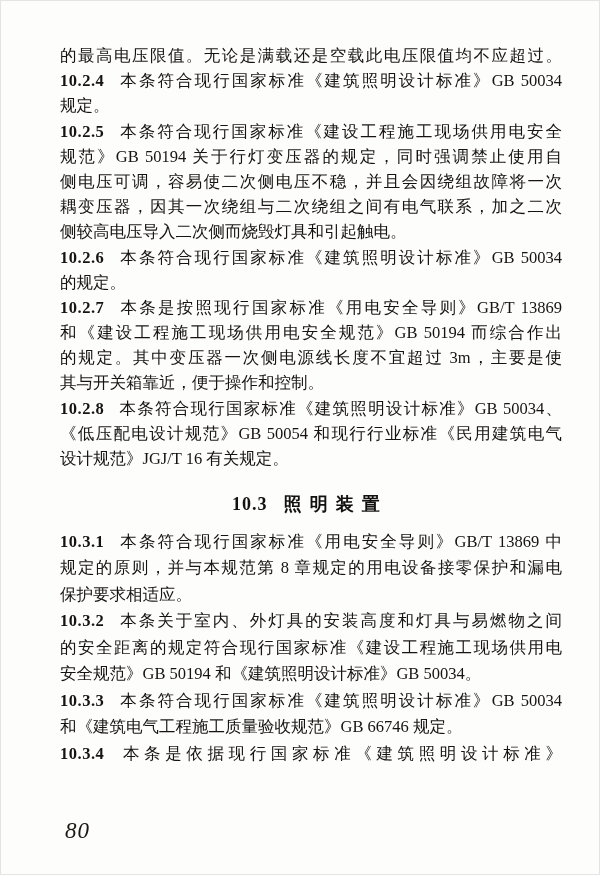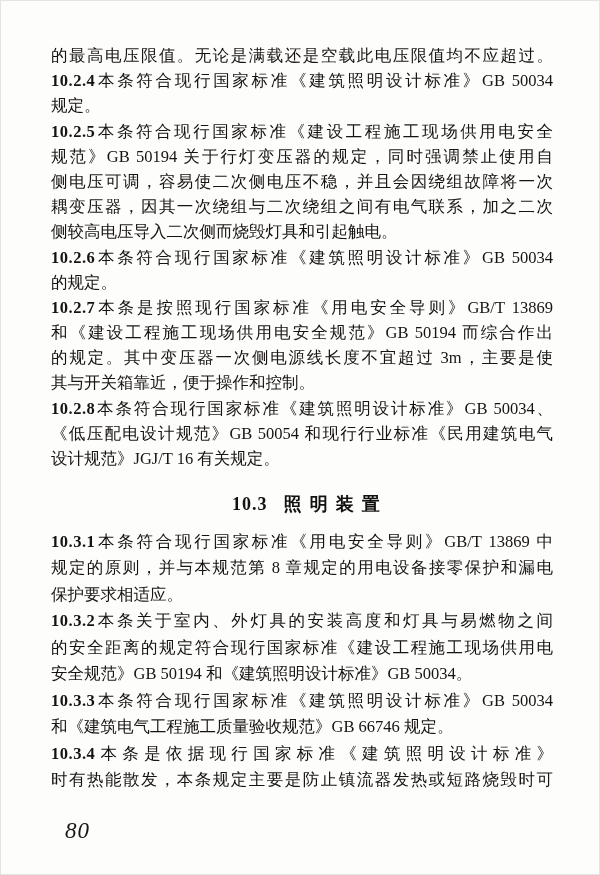--- a/index.html
+++ b/index.html
@@ -13,21 +13,21 @@
   }
   .page {
     position: relative;
     width: 600px;
     height: 875px;
     background: #fdfdfb;
     border: 1px solid #e4e4e2;
   }
   .text-block {
     position: absolute;
-    left: 50px;
+    left: 59px;
     width: 502px;
   }
   #block1 { top: 42px; }
   #block2 { top: 528px; }
   .line {
     font-size: 16.5px;
     line-height: 25.2px;
     height: 25.2px;
     white-space: nowrap;
     color: #161310;
@@ -39,20 +39,21 @@
   .line.justify {
     white-space: normal;
     text-align: justify;
     text-align-last: justify;
     text-justify: inter-character;
   }
   .para-num {
     font-weight: bold;
     font-size: 16.5px;
     letter-spacing: 0.5px;
+    margin-right: 14px;
     font-family: "Liberation Serif", "DejaVu Serif", serif;
   }
   .section-heading {
     position: absolute;
     top: 491px;
     left: 9px;
     width: 600px;
     text-align: center;
     font-weight: bold;
     font-size: 18px;
@@ -108,18 +109,17 @@
   <div class="text-block" id="block2">
       <div class="line justify"><span class="para-num">10.3.1</span>本条符合现行国家标准《用电安全导则》GB/T 13869 中</div>
       <div class="line justify">规定的原则，并与本规范第 8 章规定的用电设备接零保护和漏电</div>
       <div class="line">保护要求相适应。</div>
       <div class="line justify"><span class="para-num">10.3.2</span>本条关于室内、外灯具的安装高度和灯具与易燃物之间</div>
       <div class="line justify">的安全距离的规定符合现行国家标准《建设工程施工现场供用电</div>
       <div class="line">安全规范》GB 50194 和《建筑照明设计标准》GB 50034。</div>
       <div class="line justify"><span class="para-num">10.3.3</span>本条符合现行国家标准《建筑照明设计标准》GB 50034</div>
       <div class="line">和《建筑电气工程施工质量验收规范》GB 66746 规定。</div>
       <div class="line justify"><span class="para-num">10.3.4</span>本条是依据现行国家标准《建筑照明设计标准》</div>
-      <div class="line justify">时有热能散发，本条规定主要是防止镇流器发热或短路烧毁时可</div>
     </div>
 
   <div class="page-number">80</div>
 
 </div>
 
 </body></html>

